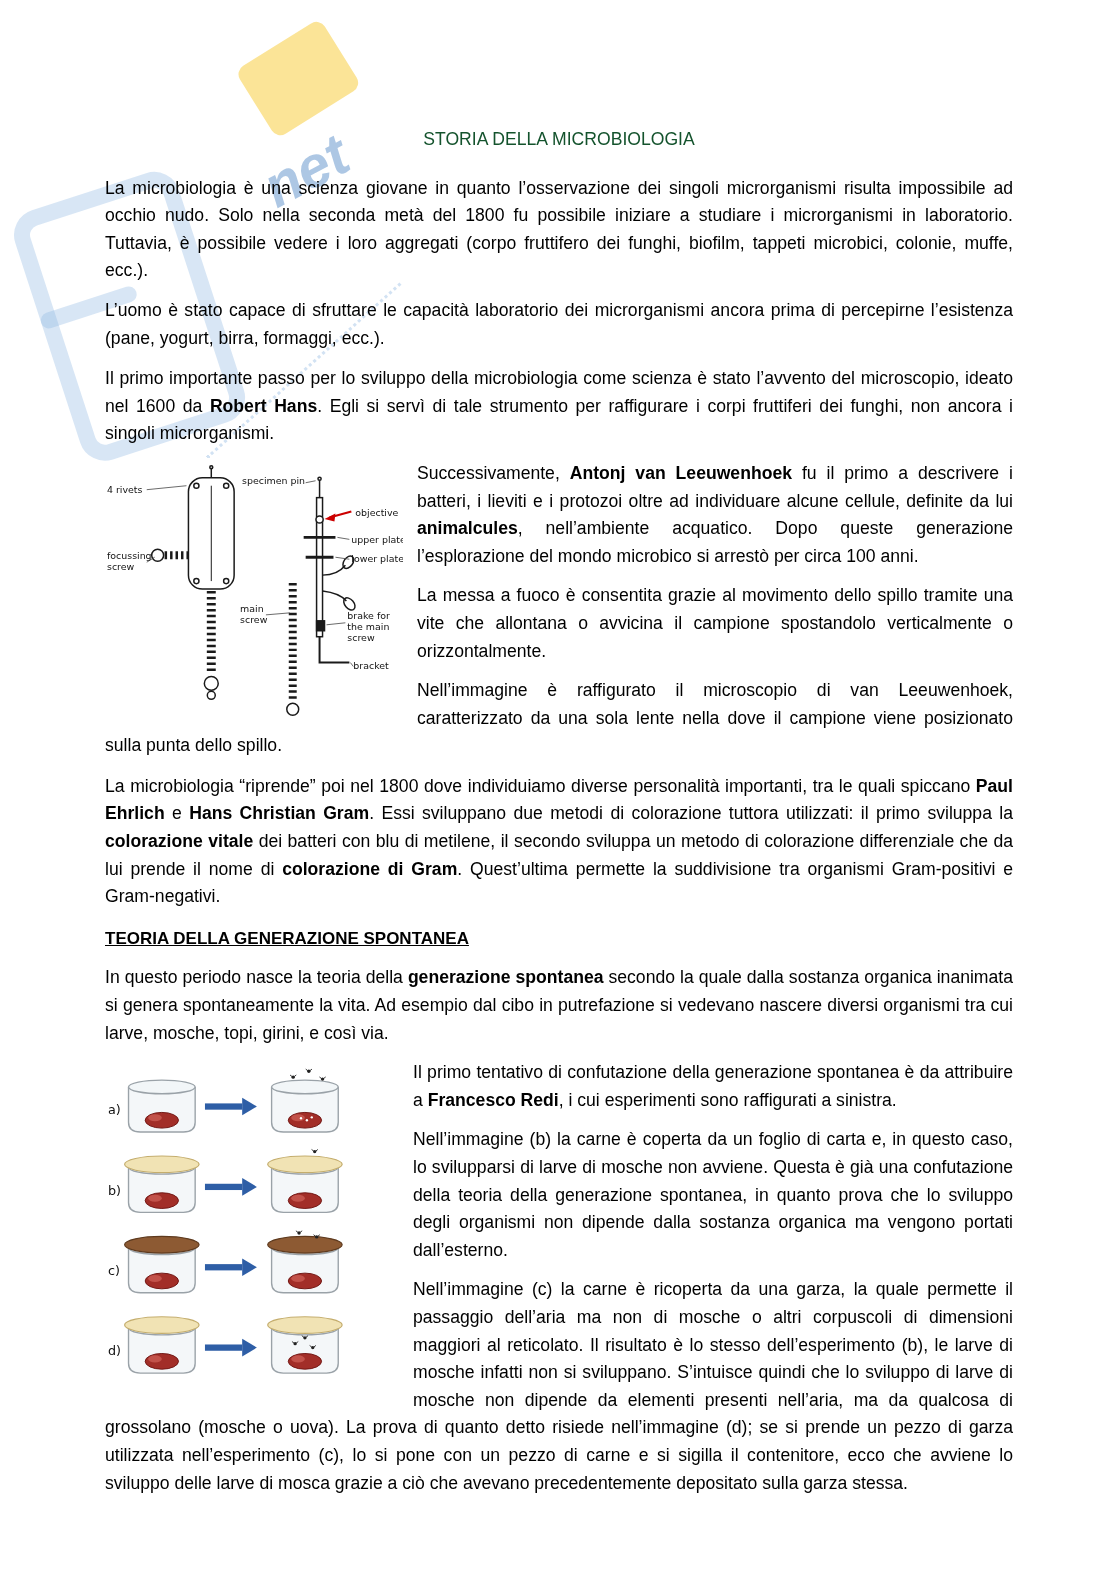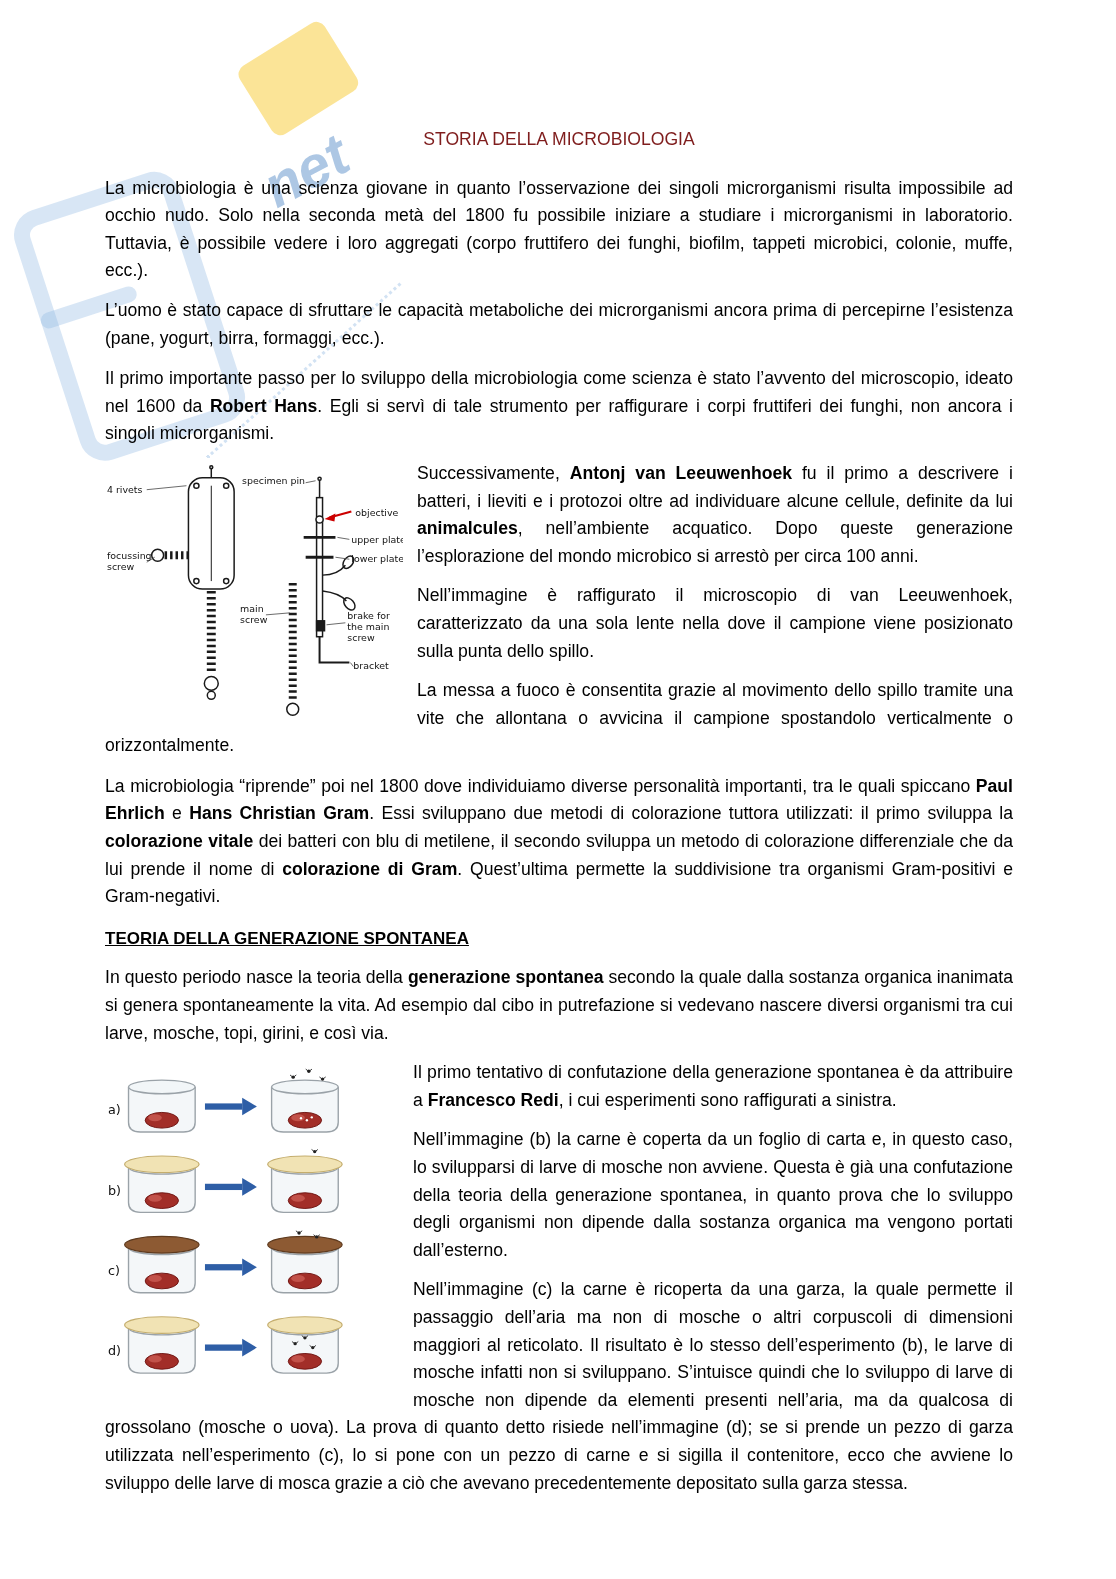--- a/index.html
+++ b/index.html
@@ -14,21 +14,21 @@
   .content{
     position:absolute;
     left:105px;right:103px;top:126px;
     z-index:2;
     font-size:17.6px;
     line-height:27.6px;
     text-align:justify;
   }
   .doc-title{
     text-align:center;
-    color:#7f1d1d;
+    color:#14532d;
     font-weight:400;
     margin:0 0 21px 0;
   }
   p{margin:12px 0 1px 0;}
   .mt{margin-top:13px;}
   b{font-weight:700;}
   .sec{
     font-size:17px;
     font-weight:700;
     text-decoration:underline;
@@ -88,21 +88,21 @@
       <div class="wm-net">net</div>
       <div class="wm-dash"></div>
     </div>
   </div>
 
   <div class="content">
 
     <div class="doc-title">STORIA DELLA MICROBIOLOGIA</div>
 
     <p><span>La microbiologia è una scienza giovane in quanto l’osservazione dei singoli microrganismi risulta impossibile ad occhio nudo. Solo nella seconda metà del 1800 fu possibile iniziare a studiare i microrganismi in laboratorio. Tuttavia, è possibile vedere i loro aggregati (corpo fruttifero dei funghi, biofilm, tappeti microbici, colonie, muffe, ecc.).</span></p>
-    <p><span>L’uomo è stato capace di sfruttare le capacità metaboliche dei microrganismi ancora prima di percepirne l’esistenza (pane, yogurt, birra, formaggi, ecc.).</span></p>
+    <p><span>L’uomo è stato capace di sfruttare le capacità laboratorio dei microrganismi ancora prima di percepirne l’esistenza (pane, yogurt, birra, formaggi, ecc.).</span></p>
     <p class="mt"><span>Il primo importante passo per lo sviluppo della microbiologia come scienza è stato l’avvento del microscopio, ideato nel 1600 da </span><b>Robert Hans</b><span>. Egli si servì di tale strumento per raffigurare i corpi fruttiferi dei funghi, non ancora i singoli microrganismi.</span></p>
 
     <div class="figwrap">
       <div class="figure fig-microscope">
         <svg width="298" height="262" viewBox="0 0 300 262">
 
           <g stroke="#1a1a1a" fill="none" stroke-width="1.5">
             <line x1="107" y1="14" x2="107" y2="4"></line>
             <circle cx="107" cy="3.5" r="1.5"></circle>
             <rect x="84" y="14" width="46" height="112" rx="14"></rect>
@@ -164,22 +164,22 @@
             <text x="136" y="149">main</text>
             <text x="136" y="160">screw</text>
             <text x="244" y="156">brake for</text>
             <text x="244" y="167">the main</text>
             <text x="244" y="178">screw</text>
             <text x="250" y="207">bracket</text>
           </g>
         </svg>
       </div>
       <p><span>Successivamente, </span><b>Antonj van Leeuwenhoek</b><span> fu il primo a descrivere i batteri, i lieviti e i protozoi oltre ad individuare alcune cellule, definite da lui </span><b>animalcules</b><span>, nell’ambiente acquatico. Dopo queste generazione l’esplorazione del mondo microbico si arrestò per circa 100 anni.</span></p>
+      <p><span>La messa a fuoco è consentita grazie al movimento dello spillo tramite una vite che allontana o avvicina il campione spostandolo verticalmente o orizzontalmente.</span></p>
       <p><span>Nell’immagine è raffigurato il microscopio di van Leeuwenhoek, caratterizzato da una sola lente nella dove il campione viene posizionato sulla punta dello spillo.</span></p>
-      <p><span>La messa a fuoco è consentita grazie al movimento dello spillo tramite una vite che allontana o avvicina il campione spostandolo verticalmente o orizzontalmente.</span></p>
       <div class="clear"></div>
     </div>
 
     <p><span>La microbiologia “riprende” poi nel 1800 dove individuiamo diverse personalità importanti, tra le quali spiccano </span><b>Paul Ehrlich</b><span> e </span><b>Hans Christian Gram</b><span>. Essi sviluppano due metodi di colorazione tuttora utilizzati: il primo sviluppa la </span><b>colorazione vitale</b><span> dei batteri con blu di metilene, il secondo sviluppa un metodo di colorazione differenziale che da lui prende il nome di </span><b>colorazione di Gram</b><span>. Quest’ultima permette la suddivisione tra organismi Gram-positivi e Gram-negativi.</span></p>
 
     <h2 class="sec">TEORIA DELLA GENERAZIONE SPONTANEA</h2>
 
     <p><span>In questo periodo nasce la teoria della </span><b>generazione spontanea</b><span> secondo la quale dalla sostanza organica inanimata si genera spontaneamente la vita. Ad esempio dal cibo in putrefazione si vedevano nascere diversi organismi tra cui larve, mosche, topi, girini, e così via.</span></p>
 
     <div class="figwrap">

